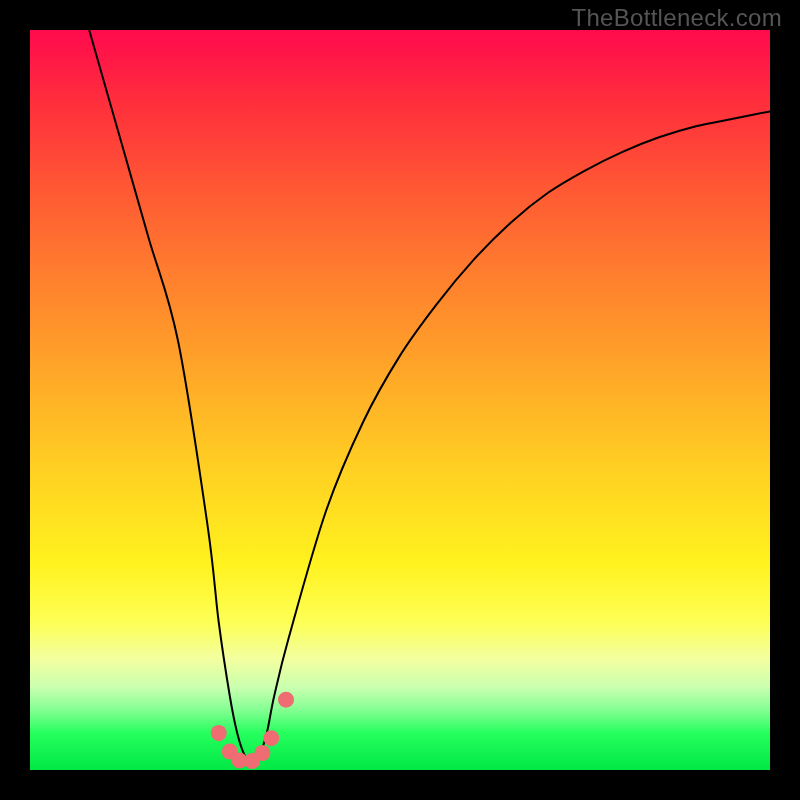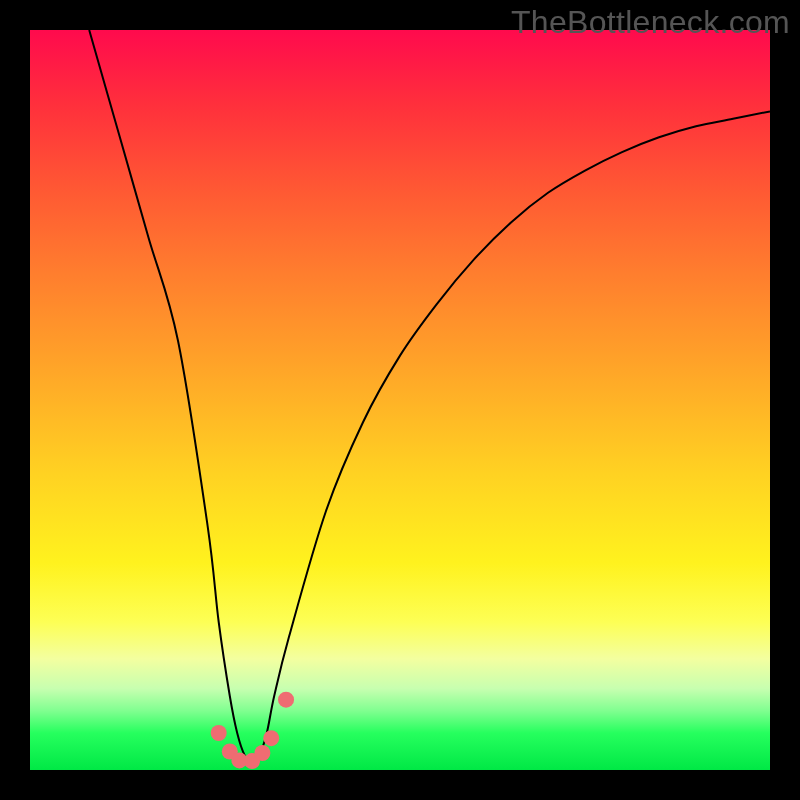--- a/index.html
+++ b/index.html
@@ -13,23 +13,23 @@
   }
   .frame {
     position: relative;
     width: 800px;
     height: 800px;
     background: #000;
   }
   .attribution {
     position: absolute;
     top: 4px;
-    right: 10px;
+    right: 18px;
     color: #555;
-    font-size: 32px;
+    font-size: 24px;
     font-weight: 500;
     letter-spacing: 0.3px;
     z-index: 5;
   }
   .plot {
     position: absolute;
     left: 30px;
     top: 30px;
     width: 740px;
     height: 740px;

